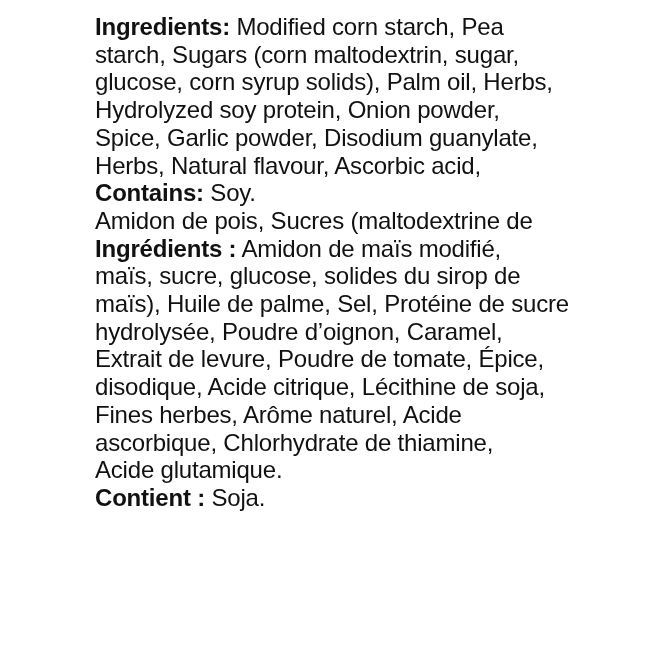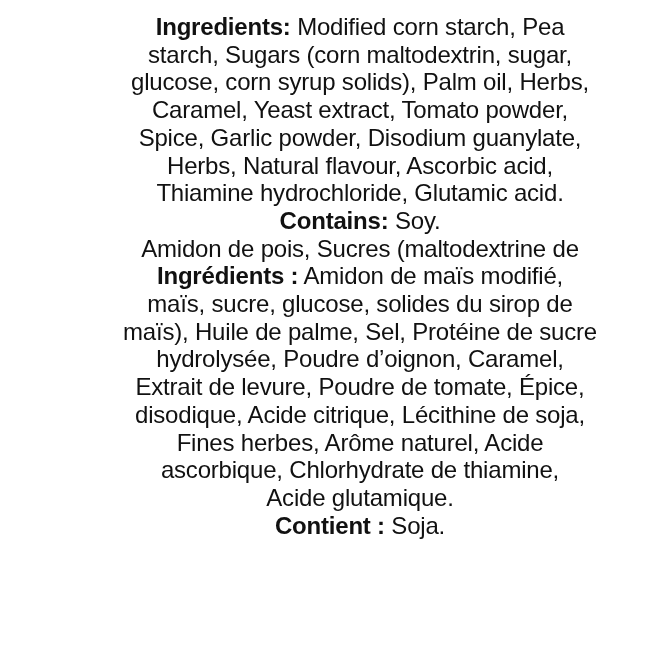--- a/index.html
+++ b/index.html
@@ -25,36 +25,34 @@
   }
   .line {
     white-space: nowrap;
   }
   .line b {
     font-weight: 700;
   }
   section {
     margin: 0;
     padding: 0;
-    text-align: center;
   }
 </style>
 </head>
 <body>
 
 <div class="sheet">
 
   <section>
     <div class="line"><b>Ingredients:</b><span> Modified corn starch, Pea</span></div>
     <div class="line"><span>starch, Sugars (corn maltodextrin, sugar,</span></div>
     <div class="line"><span>glucose, corn syrup solids), Palm oil, Herbs,</span></div>
-    <div class="line"><span>Caramel, Yeast extract, Tomato powder,</span></div>
+    <div class="line"><span>Hydrolyzed soy protein, Onion powder,</span></div>
     <div class="line"><span>Spice, Garlic powder, Disodium guanylate,</span></div>
     <div class="line"><span>Herbs, Natural flavour, Ascorbic acid,</span></div>
-    <div class="line"><span>Thiamine hydrochloride, Glutamic acid.</span></div>
   </section>
 
   <section>
     <div class="line"><b>Contains:</b><span> Soy.</span></div>
   </section>
 
   <section>
     <div class="line"><span>Amidon de pois, Sucres (maltodextrine de</span></div>
     <div class="line"><b>Ingrédients :</b><span> Amidon de maïs modifié,</span></div>
     <div class="line"><span>maïs, sucre, glucose, solides du sirop de</span></div>

